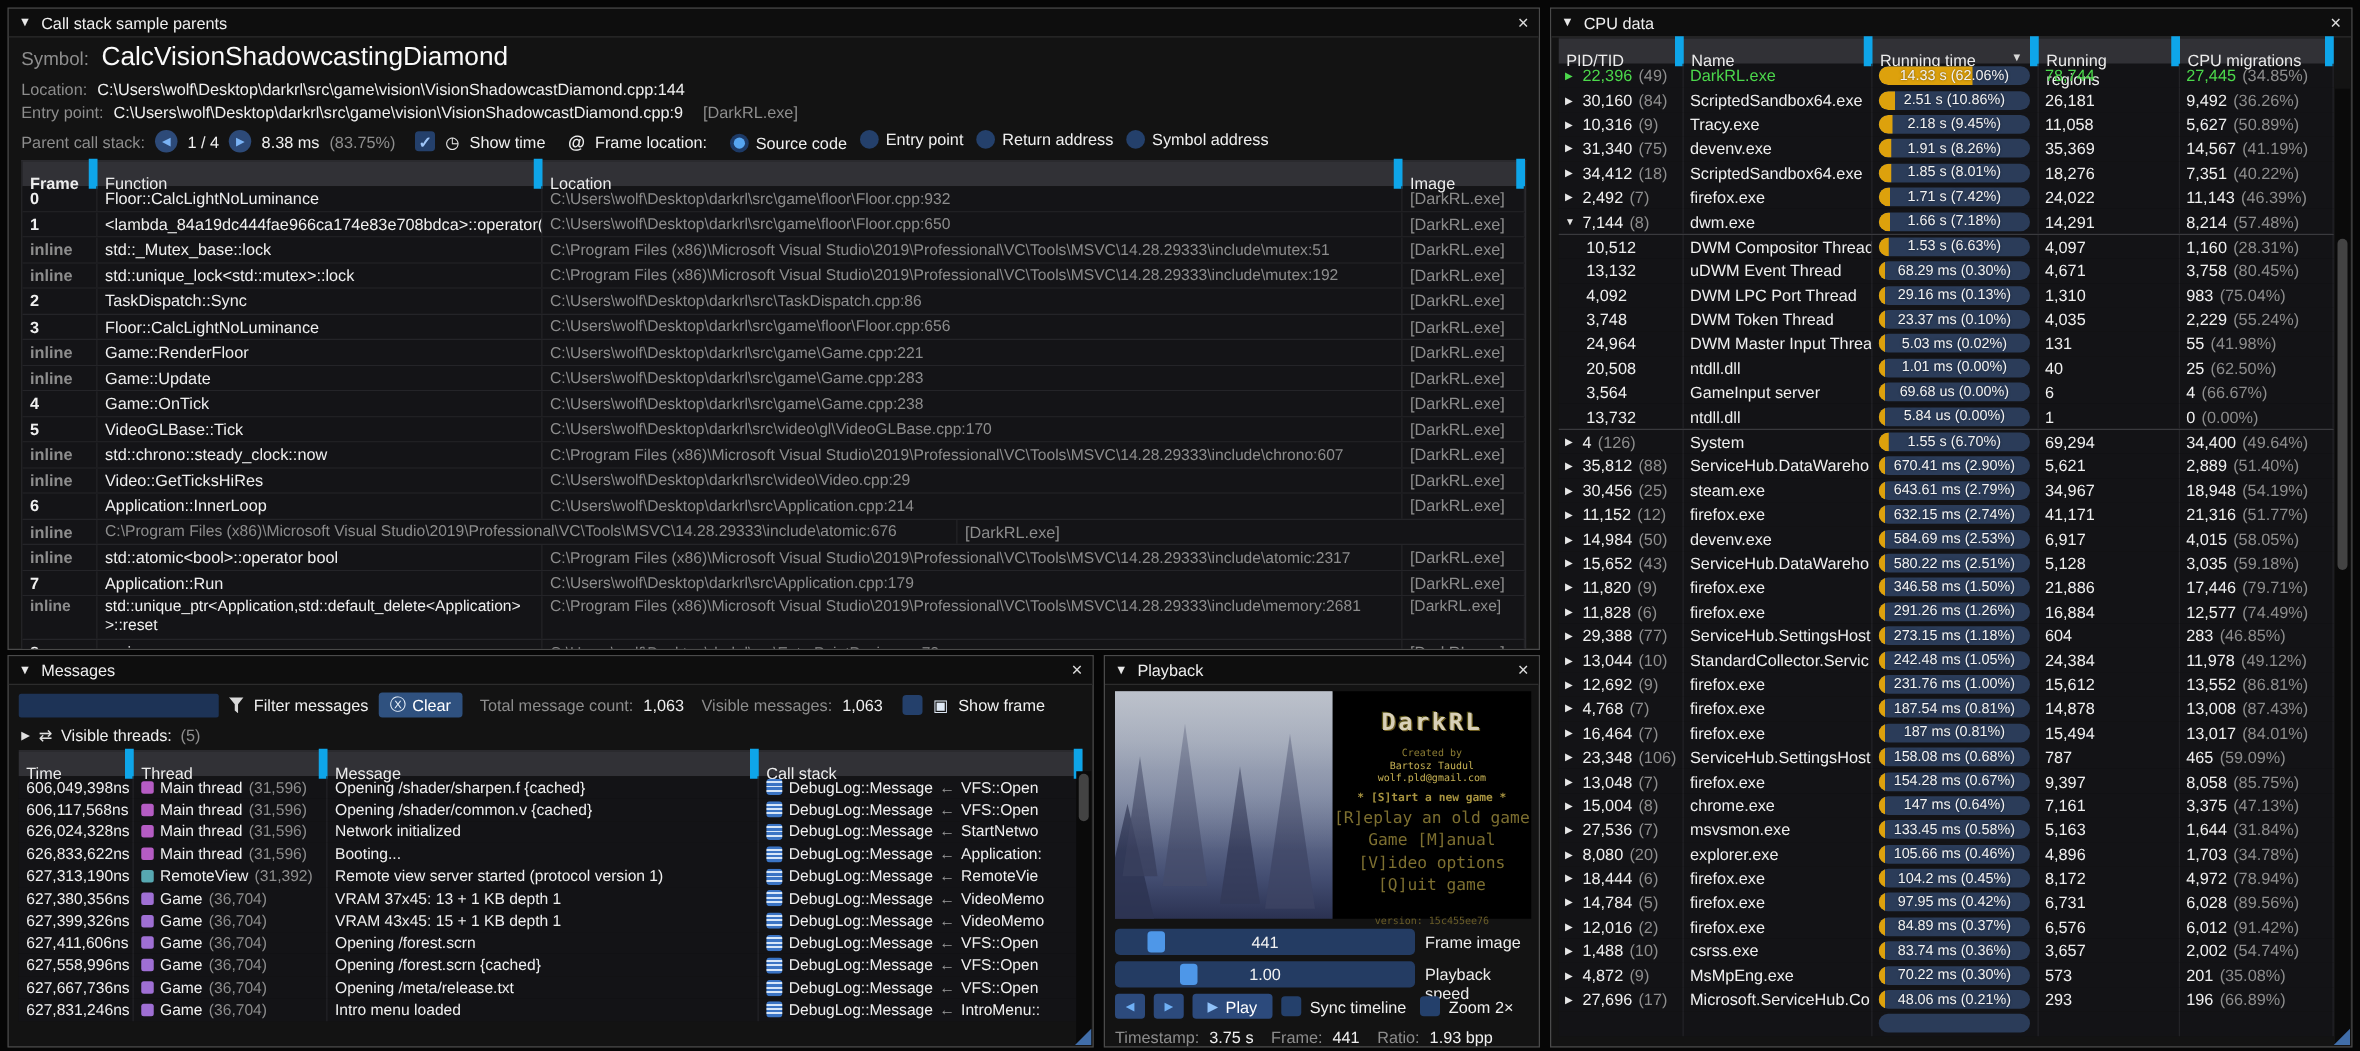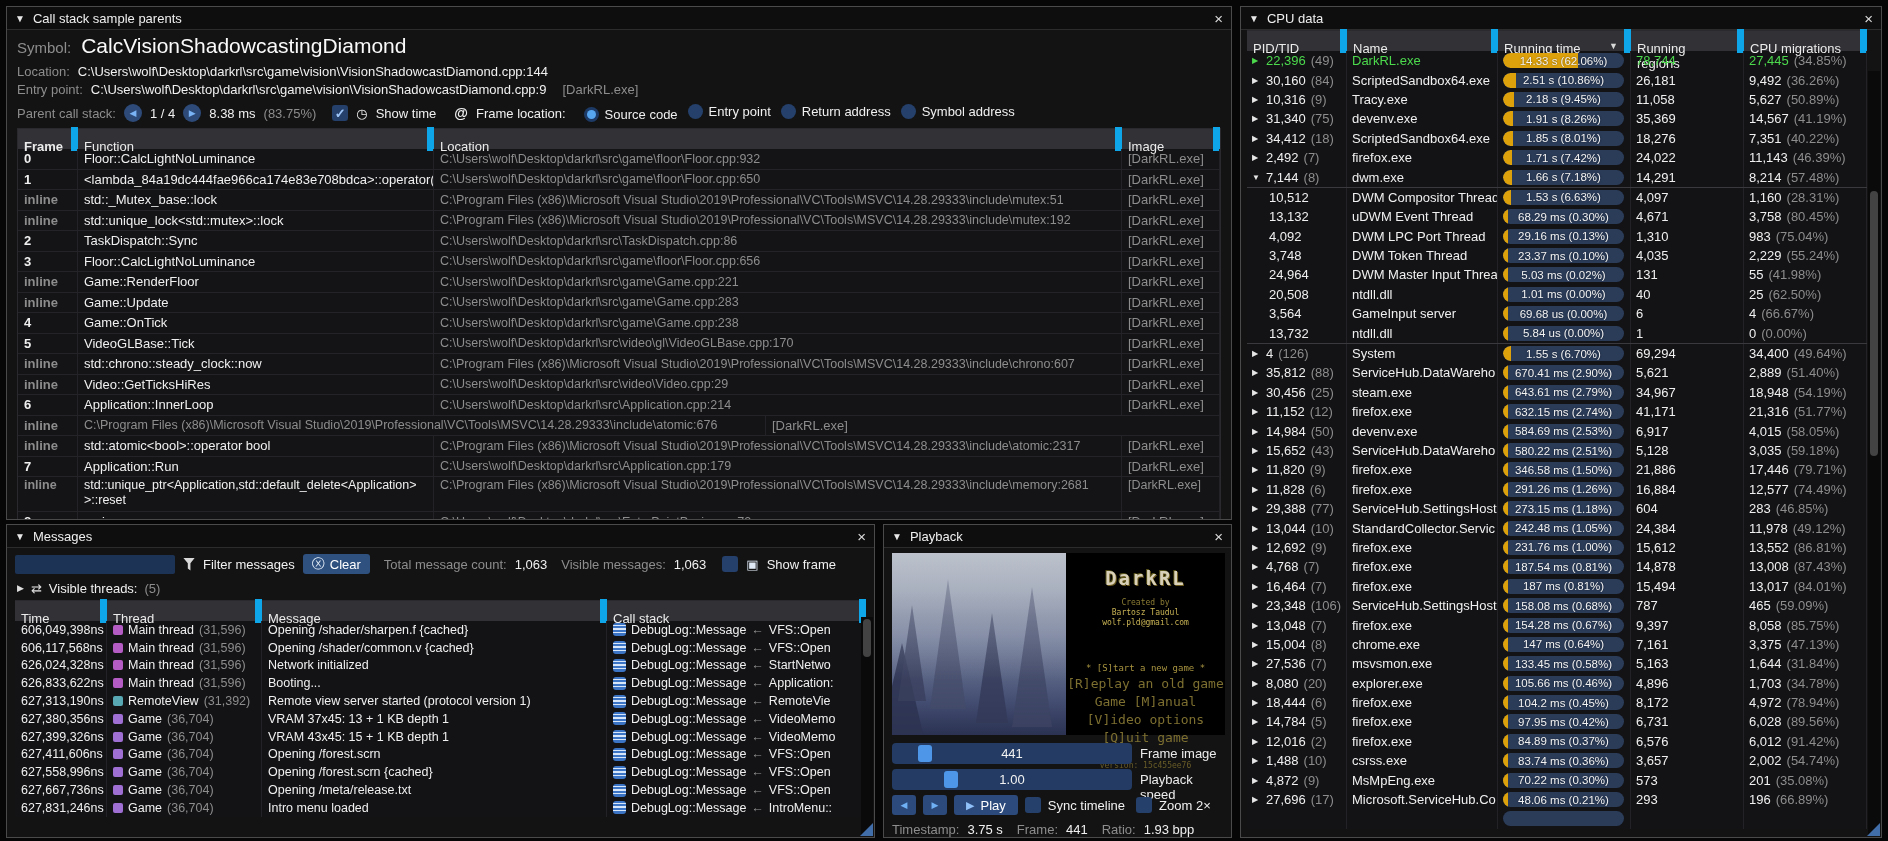--- a/index.html
+++ b/index.html
@@ -80,21 +80,21 @@
   .t4{left:120px;top:34px;border-width:0 20px 140px 20px;border-color:transparent transparent #3d4463bb transparent;}
   .t5{left:-12px;top:90px;border-width:0 22px 95px 22px;border-color:transparent transparent #2d3452dd transparent;}
   .fog{position:absolute;inset:0;background:linear-gradient(180deg,#c3c8d2aa 0%,#a9b0c055 35%,transparent 70%);}
   .gamemenu{width:159px;height:100%;background:#000;display:flex;flex-direction:column;align-items:center;
     font-family:"DejaVu Sans Mono",monospace;}
   .ml{white-space:nowrap;}
   .ml.logo{margin-top:14px;font-size:19px;font-weight:bold;letter-spacing:2px;color:#d8d0b8;
     text-shadow:1px 1px 0 #6b5a1e,-1px -1px 0 #555017;}
   .ml.dim2{margin-top:9px;font-size:8px;color:#8a7b33;}
   .ml.name{margin-top:1px;font-size:8px;color:#c7b254;}
-  .ml.bright{margin-top:36px;font-size:9px;font-weight:normal;color:#a89440;}
+  .ml.bright{margin-top:7px;font-size:9px;font-weight:bold;color:#a89440;}
   .ml.norm{margin-top:3px;font-size:13px;color:#7d6f30;}
   .ml.ver{margin-top:16px;font-size:8px;color:#6a5d28;}
   .pslider{position:absolute;left:8px;width:240px;height:21px;background:#243c63;border-radius:4px;}
   .pslider .sval{position:absolute;inset:0;display:flex;align-items:center;justify-content:center;color:#f2f2f2;}
   .pgrab{position:absolute;top:2px;width:14px;height:17px;border-radius:3px;background:#4e97e8;cursor:pointer;}
   .sliderlab{position:absolute;left:256px;color:#ececec;}
   .pb-btnrow{position:absolute;left:8px;top:270px;display:flex;align-items:center;gap:7px;}
   .pbtn{width:24px;height:20px;border-radius:3px;background:#2c4a7c;color:#6fb0f5;display:inline-flex;
     align-items:center;justify-content:center;font-size:9px;cursor:pointer;}
   .playbtn{height:20px;border-radius:3px;background:#2c4a7c;color:#fff;display:inline-flex;align-items:center;

